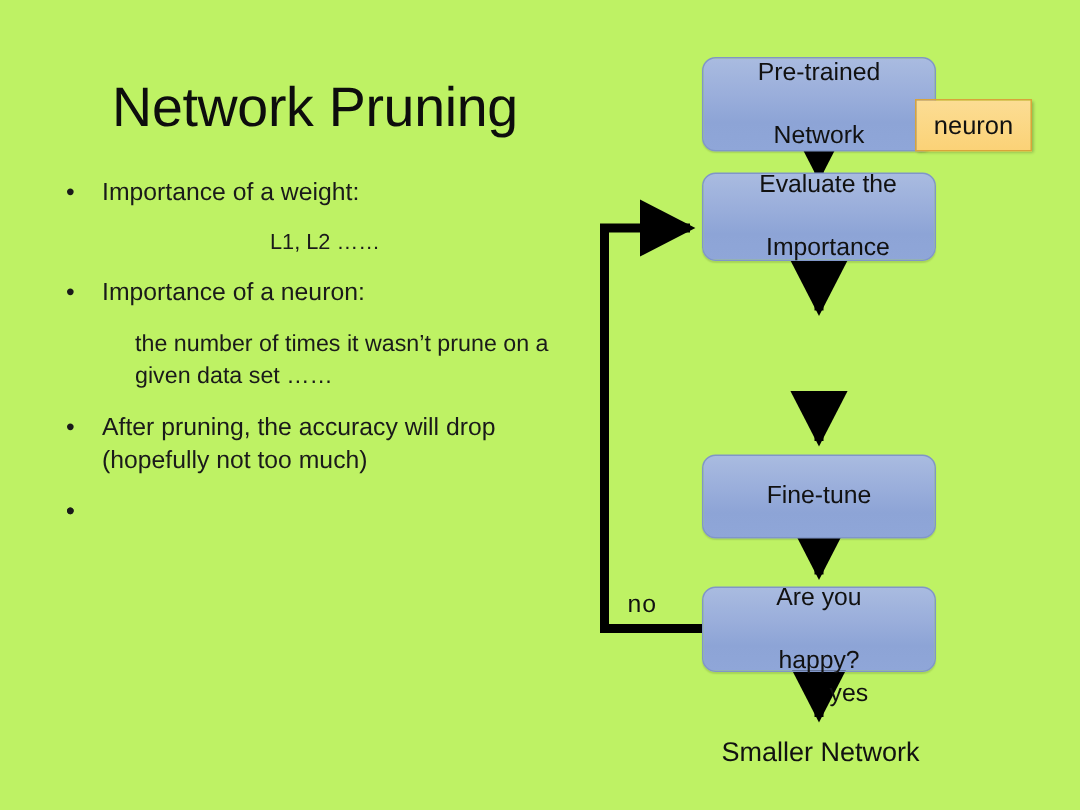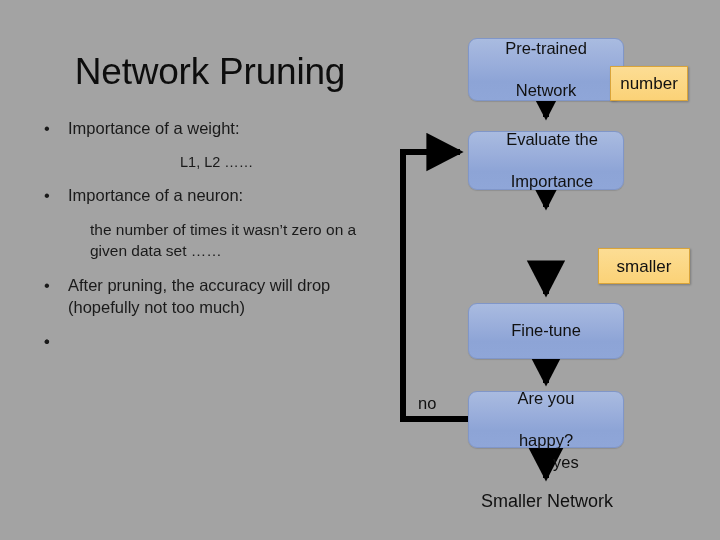--- a/index.html
+++ b/index.html
@@ -9,21 +9,21 @@
     background: #ffffff;
   }
   body {
     font-family: "Liberation Sans", sans-serif;
     color: #000000;
   }
   #slide {
     position: relative;
     width: 720px;
     height: 540px;
-    background: #a3a3a3;
+    background: #bef264;
     overflow: hidden;
   }
 
   
   #slide-title {
     position: absolute;
     left: 40px;
     top: 52px;
     width: 340px;
     text-align: center;
@@ -144,21 +144,21 @@
       <span>Importance of a weight:</span>
     </div>
 
     <div class="sub-line indent-center">L1, L2 ……</div>
 
     <div class="bullet-item">
       <span class="dot">•</span>
       <span>Importance of a neuron:</span>
     </div>
 
-    <div class="sub-line indent-block">the number of times it wasn’t zero on a given data set ……</div>
+    <div class="sub-line indent-block">the number of times it wasn’t prune on a given data set ……</div>
 
     <div class="bullet-item">
       <span class="dot">•</span>
       <span>After pruning, the accuracy will drop (hopefully not too much)</span>
     </div>
 
     <div class="bullet-item">
       <span class="dot">•</span>
     </div>
 
@@ -193,48 +193,45 @@
       <path d="M 468 419 L 403 419 L 403 152 L 460 152" fill="none" stroke="#000" stroke-width="6" stroke-linejoin="miter" marker-end="url(#ah)"></path>
     </svg>
 
     <div class="node" style="left:468px; top:38px; width:156px; height:63px;">
       <span>
         <span>Pre-trained</span><br>
         <span>Network</span>
       </span>
     </div>
 
-    <div class="node" style="left:468px; top:131px; width:156px; height:59px;padding-left:12px;">
+    <div class="node" style="left:468px; top:115px; width:156px; height:59px;padding-left:12px;">
       <span>
         <span>Evaluate the</span><br>
         <span>Importance</span>
       </span>
     </div>
 
 
     <div class="node" style="left:468px; top:303px; width:156px; height:56px;">
       <span>Fine-tune</span>
     </div>
 
     <div class="node" style="left:468px; top:391px; width:156px; height:57px;">
       <span>
         <span>Are you</span><br>
         <span>happy?</span>
       </span>
     </div>
 
     <div class="tag" style="left:610px; top:66px; width:78px; height:35px;">
-      <span>number</span>
-    </div>
-
-    <div class="tag" style="left:598px; top:248px; width:92px; height:36px;">
-      <span>smaller</span>
-    </div>
-
-    <div class="plain-label" style="left:418px; top:394px;">no</div>
+      <span>neuron</span>
+    </div>
+
+
+    <div class="plain-label" style="left:418px; top:394px;font-family:Liberation Mono, monospace;">no</div>
 
     <div class="plain-label" style="left:553px; top:453px;">yes</div>
 
     <div class="plain-label big" style="left:461px; top:491px;">Smaller Network</div>
 
   </div>
 
 </div>
 
 </body></html>

